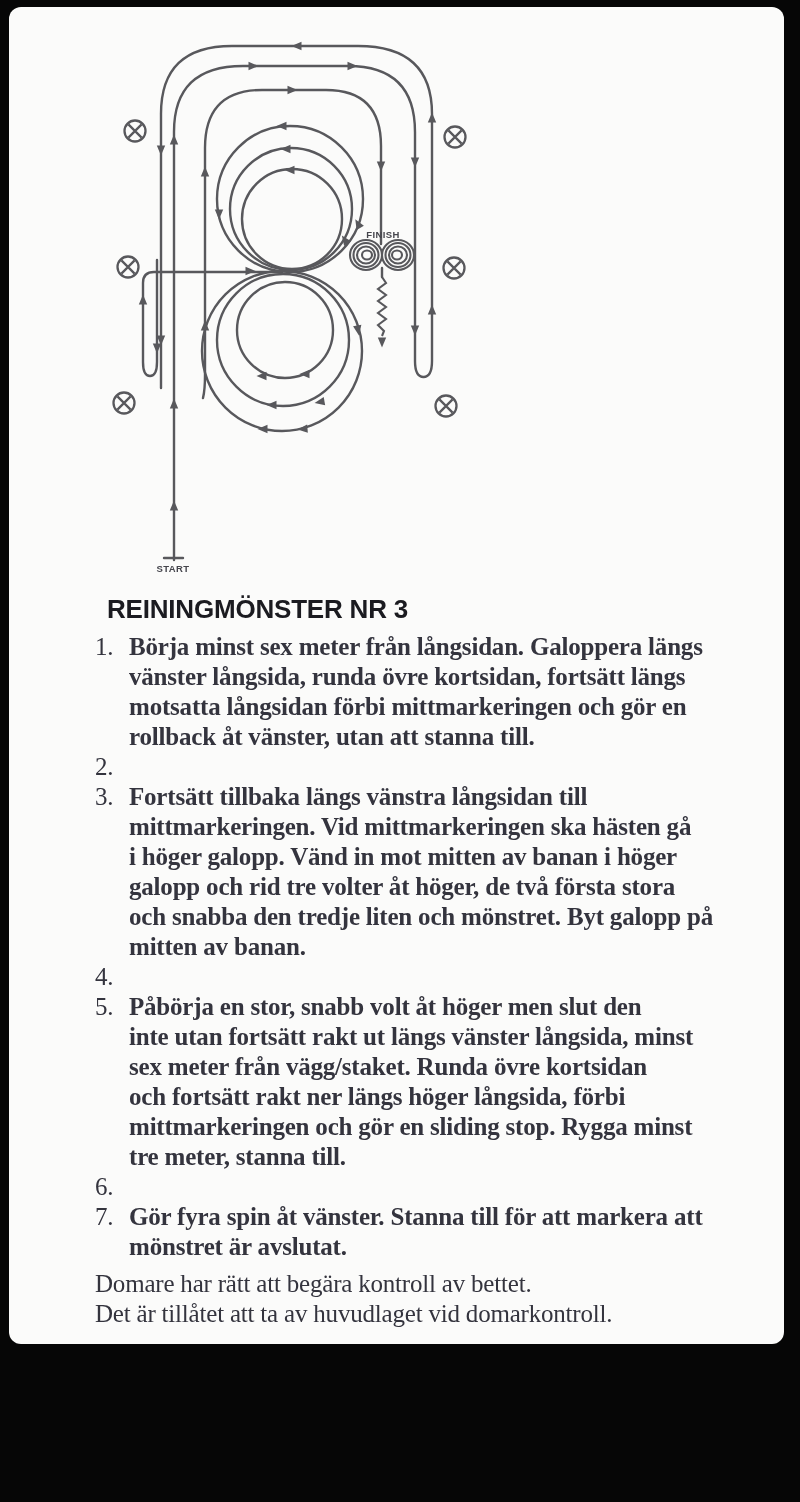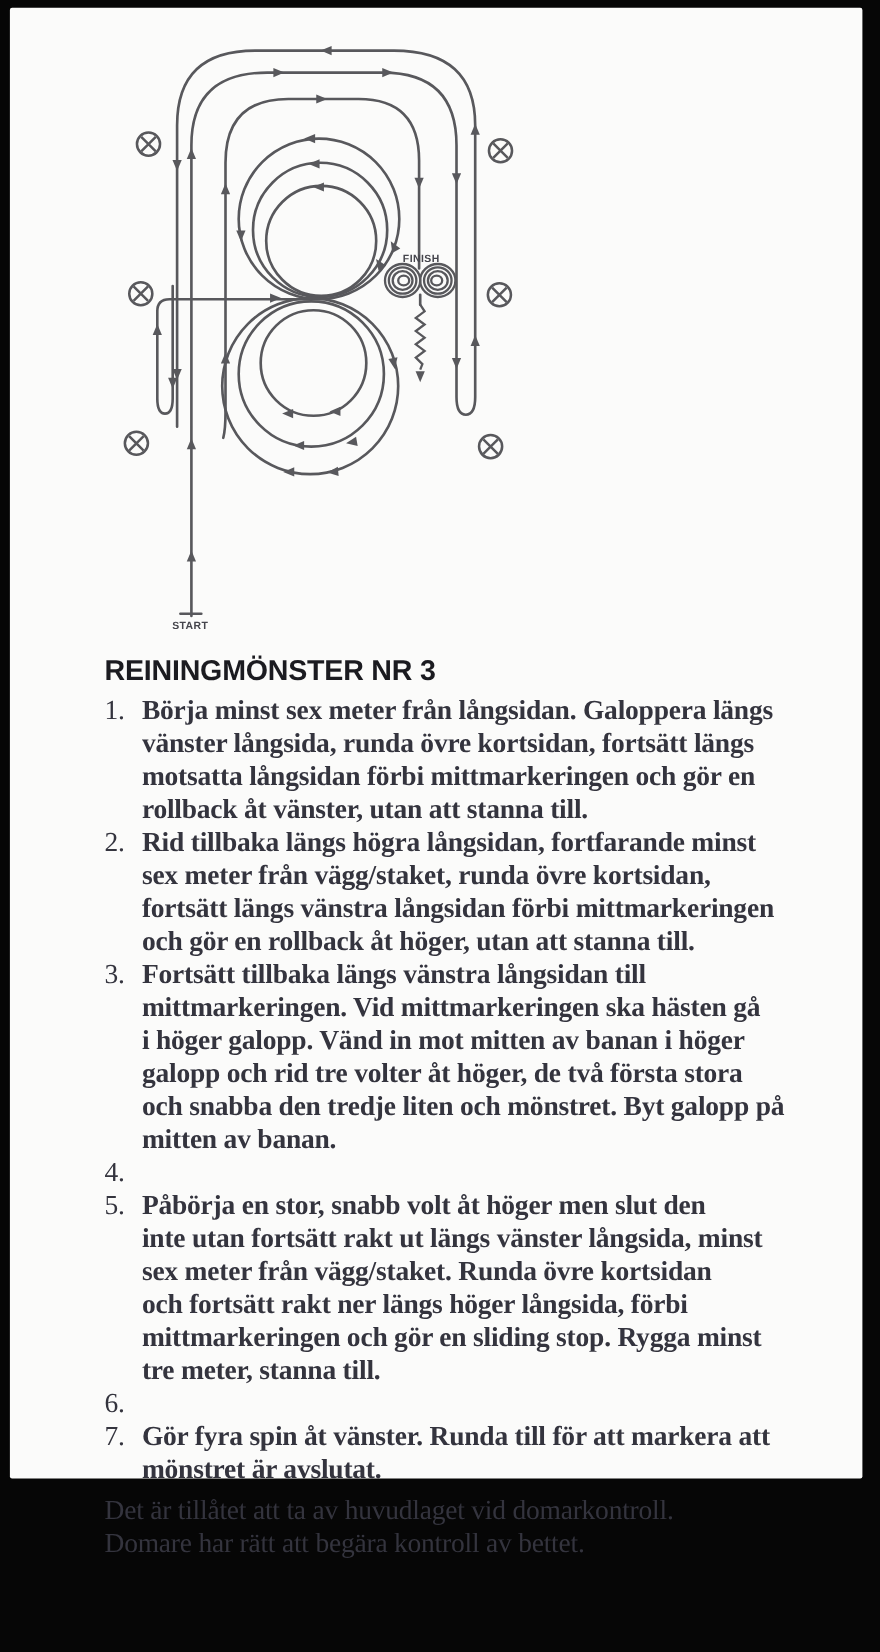--- a/index.html
+++ b/index.html
@@ -11,40 +11,40 @@
   }
   html,body{margin:0;padding:0;}
   body{
     width:800px;height:1502px;position:relative;
     background:var(--frame);
     font-family:"Liberation Serif", serif;
     overflow:hidden;
   }
   .paper{
     position:absolute;left:9px;top:7px;width:775px;height:1337px;
-    background:var(--paper);border-radius:2px;
+    background:var(--paper);border-radius:12px;
   }
   .diagram-svg{
     position:absolute;left:0;top:0;width:775px;height:588px;
   }
   .pp{fill:none;stroke:var(--diagram_stroke);stroke-width:2.4;stroke-linecap:round;stroke-linejoin:round;}
   .ppthin{fill:none;stroke:var(--diagram_stroke);stroke-width:2.1;}
   .ar{fill:var(--diagram_stroke);stroke:none;}
   .xm-c{fill:none;stroke:var(--diagram_stroke);stroke-width:2.3;}
   .diag-label{
     font-family:"Liberation Sans", sans-serif;font-weight:bold;font-size:9.5px;
     fill:#45454c;text-anchor:middle;letter-spacing:.4px;
   }
   .content{
     position:absolute;left:86px;top:587px;width:682px;color:var(--text);
   }
   .doc-title{
     font-family:"Liberation Sans", sans-serif;font-weight:bold;
     font-size:26px;line-height:31px;letter-spacing:-.2px;
-    color:var(--title);margin:0 0 7px 0;
+    color:var(--title);margin:0 0 7px 12px;
   }
   .item{display:flex;font-size:25px;line-height:30px;letter-spacing:-.2px;}
   .item .num{width:34px;flex:none;}
   .item .txt{white-space:pre;font-weight:bold;}
   .footer{margin-top:7px;font-size:25px;line-height:30px;letter-spacing:-.2px;}
   .footer-line{white-space:pre;}
 </style>
 </head>
 <body>
 
@@ -146,24 +146,20 @@
 
     <div class="item">
       <span class="num">1.</span>
       <div class="txt">Börja minst sex meter från långsidan. Galoppera längs
 vänster långsida, runda övre kortsidan, fortsätt längs
 motsatta långsidan förbi mittmarkeringen och gör en
 rollback åt vänster, utan att stanna till.</div>
     </div>
     <div class="item">
       <span class="num">2.</span>
-      <div class="txt">Rid tillbaka längs högra långsidan, fortfarande minst
-sex meter från vägg/staket, runda övre kortsidan,
-fortsätt längs vänstra långsidan förbi mittmarkeringen
-och gör en rollback åt höger, utan att stanna till.</div>
     </div>
     <div class="item">
       <span class="num">3.</span>
       <div class="txt">Fortsätt tillbaka längs vänstra långsidan till
 mittmarkeringen. Vid mittmarkeringen ska hästen gå
 i höger galopp. Vänd in mot mitten av banan i höger
 galopp och rid tre volter åt höger, de två första stora
 och snabba den tredje liten och mönstret. Byt galopp på
 mitten av banan.</div>
     </div>
@@ -177,23 +173,23 @@
 sex meter från vägg/staket. Runda övre kortsidan
 och fortsätt rakt ner längs höger långsida, förbi
 mittmarkeringen och gör en sliding stop. Rygga minst
 tre meter, stanna till.</div>
     </div>
     <div class="item">
       <span class="num">6.</span>
     </div>
     <div class="item">
       <span class="num">7.</span>
-      <div class="txt">Gör fyra spin åt vänster. Runda till för att markera att
+      <div class="txt">Gör fyra spin åt vänster. Stanna till för att markera att
 mönstret är avslutat.</div>
     </div>
 
     <div class="footer">
+      <div class="footer-line">Domare har rätt att begära kontroll av bettet.</div>
       <div class="footer-line">Det är tillåtet att ta av huvudlaget vid domarkontroll.</div>
-      <div class="footer-line">Domare har rätt att begära kontroll av bettet.</div>
     </div>
   </div>
 
 </div>
 
 </body></html>

